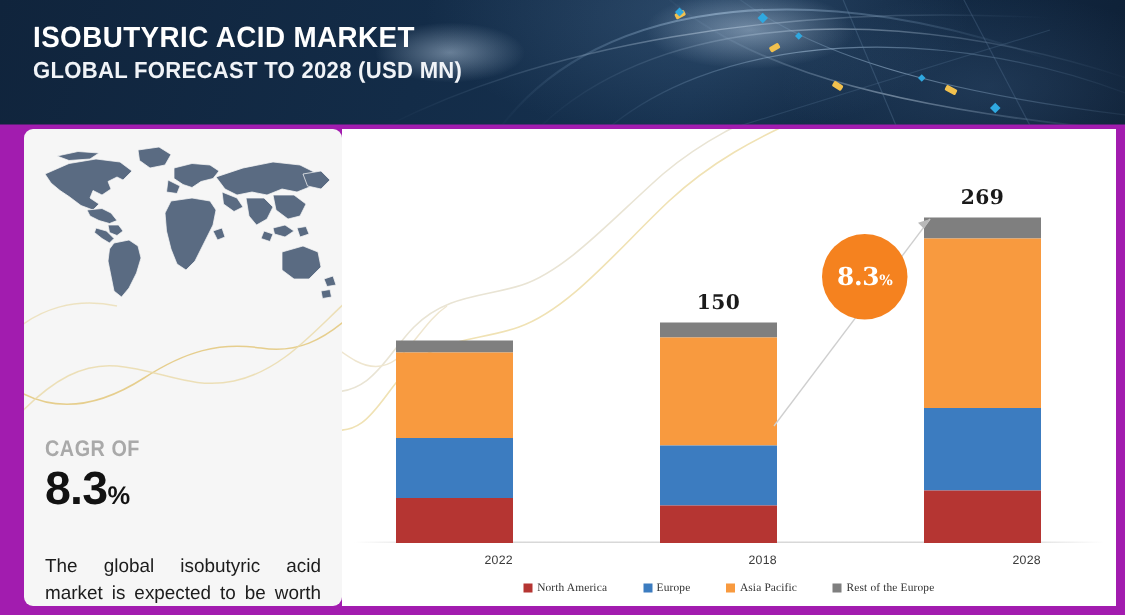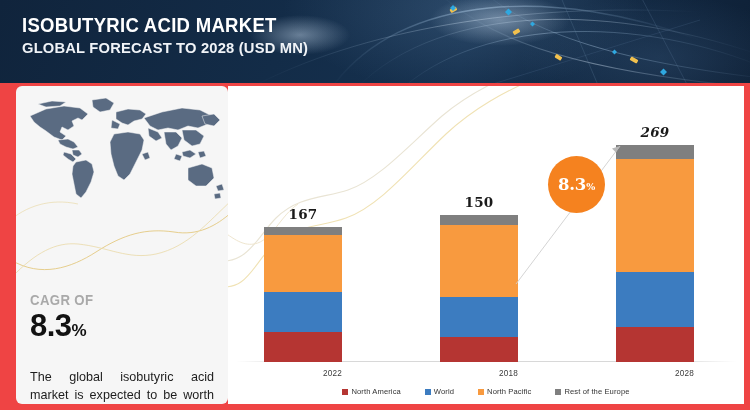--- a/index.html
+++ b/index.html
@@ -2,21 +2,21 @@
 <html><head>
 <meta charset="utf-8">
 <style>
   html,body{margin:0;padding:0;}
   body{
     width:750px;height:410px;overflow:hidden;
     background:#ffffff;
     font-family:"Liberation Sans", sans-serif;
     -webkit-font-smoothing:antialiased;
   }
-  .page{position:relative;width:750px;height:410px;background:#ef4444;}
+  .page{position:relative;width:750px;height:410px;background:#a21caf;}
 
   
   .header{
     position:absolute;left:0;top:0;width:750px;height:83px;
     background:
       radial-gradient(ellipse 260px 120px at 62% 10%, rgba(120,160,200,.22), rgba(0,0,0,0) 70%),
       radial-gradient(ellipse 200px 90px at 88% 70%, rgba(90,130,175,.20), rgba(0,0,0,0) 70%),
       linear-gradient(110deg,#10243c 0%,#132c48 38%,#16314f 62%,#0e2036 100%);
     border-radius:0 0 0 0;
     overflow:hidden;
@@ -88,21 +88,21 @@
   }
   .badge-text{
     color:#ffffff;font-weight:bold;font-size:16.5px;letter-spacing:-.2px;
     font-family:"DejaVu Serif", serif;
   }
   .badge-text .sm{font-size:9.5px;font-weight:bold;}
 
   
   .legend{
     position:absolute;left:0;bottom:8px;width:516px;
-    display:flex;justify-content:center;align-items:center;gap:24px;
+    display:flex;justify-content:center;align-items:center;gap:24px;font-family:Liberation Serif, serif;
   }
   .legend-item{display:flex;align-items:center;gap:3px;}
   .legend-swatch{width:6px;height:6px;display:inline-block;}
   .legend-label{font-size:7.6px;color:#333333;letter-spacing:.1px;white-space:nowrap;}
 </style>
 </head>
 <body>
 
 <div class="page">
 
@@ -210,39 +210,38 @@
     <svg class="chart-bg-lines" viewBox="0 0 516 318" preserveAspectRatio="none">
       <path d="M-10,175 C20,178 30,150 48,132 C70,110 96,112 120,104 C150,94 180,60 214,30 C240,8 268,-6 300,-18" stroke="#e9e4d4" stroke-width="1.1" fill="none"></path>
       <path d="M-10,200 C16,206 24,182 42,162 C64,138 90,142 118,132 C152,120 184,80 218,48 C246,22 276,6 308,-8" stroke="#f0e2b4" stroke-width="1.1" fill="none"></path>
       <path d="M-12,140 C4,152 14,160 26,158 C44,155 52,130 70,118" stroke="#efe6cf" stroke-width="1" fill="none"></path>
     </svg>
 
     <div class="axis-line"></div>
 
     <div class="bars">
 
-      <div class="bar-total" style="left:36px;bottom:182px;">167</div>
       <div class="bar-group" style="left:36px;">
         <div class="seg" style="height:8px;background:#7F7F7F;"></div>
         <div class="seg" style="height:57px;background:#F89A3F;"></div>
         <div class="seg" style="height:40px;background:#3C7CC0;"></div>
         <div class="seg" style="height:30px;background:#B53532;"></div>
       </div>
       <div class="bar-xlabel" style="left:36px;">2022</div>
 
       <div class="bar-total" style="left:212px;bottom:194px;">150</div>
       <div class="bar-group" style="left:212px;">
         <div class="seg" style="height:10px;background:#7F7F7F;"></div>
         <div class="seg" style="height:72px;background:#F89A3F;"></div>
         <div class="seg" style="height:40px;background:#3C7CC0;"></div>
         <div class="seg" style="height:25px;background:#B53532;"></div>
       </div>
       <div class="bar-xlabel" style="left:212px;">2018</div>
 
-      <div class="bar-total" style="left:388px;bottom:264px;font-style:italic;">269</div>
+      <div class="bar-total" style="left:388px;bottom:264px;">269</div>
       <div class="bar-group" style="left:388px;">
         <div class="seg" style="height:14px;background:#7F7F7F;"></div>
         <div class="seg" style="height:113px;background:#F89A3F;"></div>
         <div class="seg" style="height:55px;background:#3C7CC0;"></div>
         <div class="seg" style="height:35px;background:#B53532;"></div>
       </div>
       <div class="bar-xlabel" style="left:388px;">2028</div>
 
       <svg style="position:absolute;left:0;top:0;width:516px;height:318px;" viewBox="0 0 516 318" preserveAspectRatio="none">
         <path d="M288,198 L392,60" stroke="#cfcfcf" stroke-width=".9" fill="none"></path>
@@ -254,25 +253,25 @@
       </div>
     </div>
 
     <div class="legend">
       <div class="legend-item">
         <span class="legend-swatch" style="background:#B53532;"></span>
         <span class="legend-label">North America</span>
       </div>
       <div class="legend-item">
         <span class="legend-swatch" style="background:#3C7CC0;"></span>
-        <span class="legend-label">World</span>
+        <span class="legend-label">Europe</span>
       </div>
       <div class="legend-item">
         <span class="legend-swatch" style="background:#F89A3F;"></span>
-        <span class="legend-label">North Pacific</span>
+        <span class="legend-label">Asia Pacific</span>
       </div>
       <div class="legend-item">
         <span class="legend-swatch" style="background:#7F7F7F;"></span>
         <span class="legend-label">Rest of the Europe</span>
       </div>
     </div>
   </div>
 </div>
 
 </body></html>

